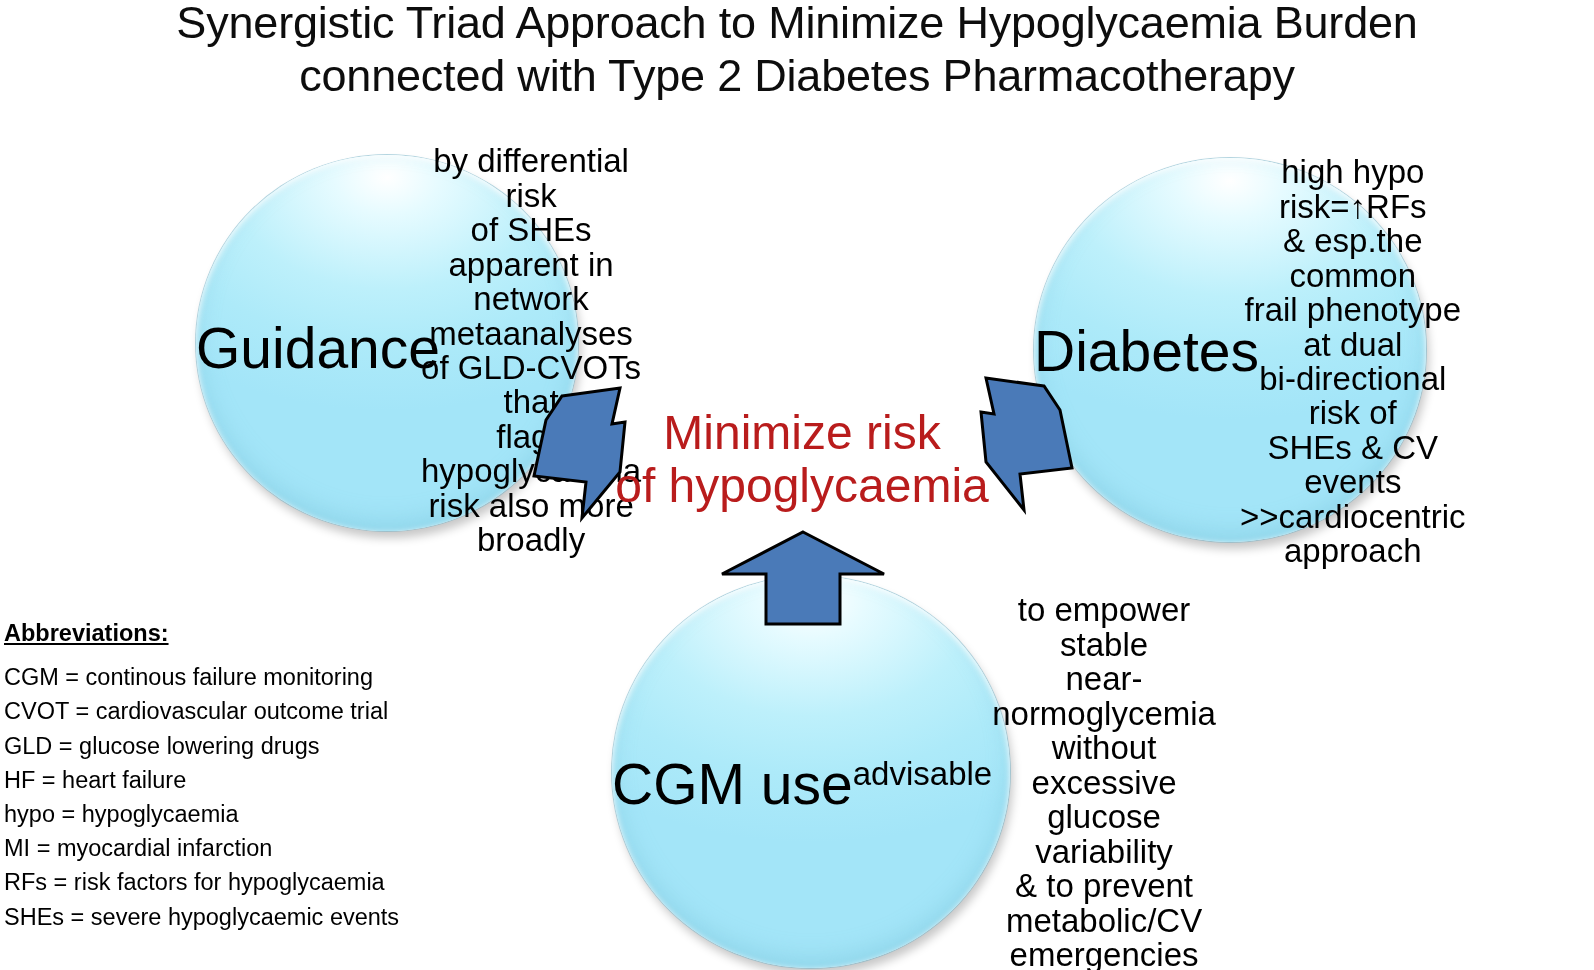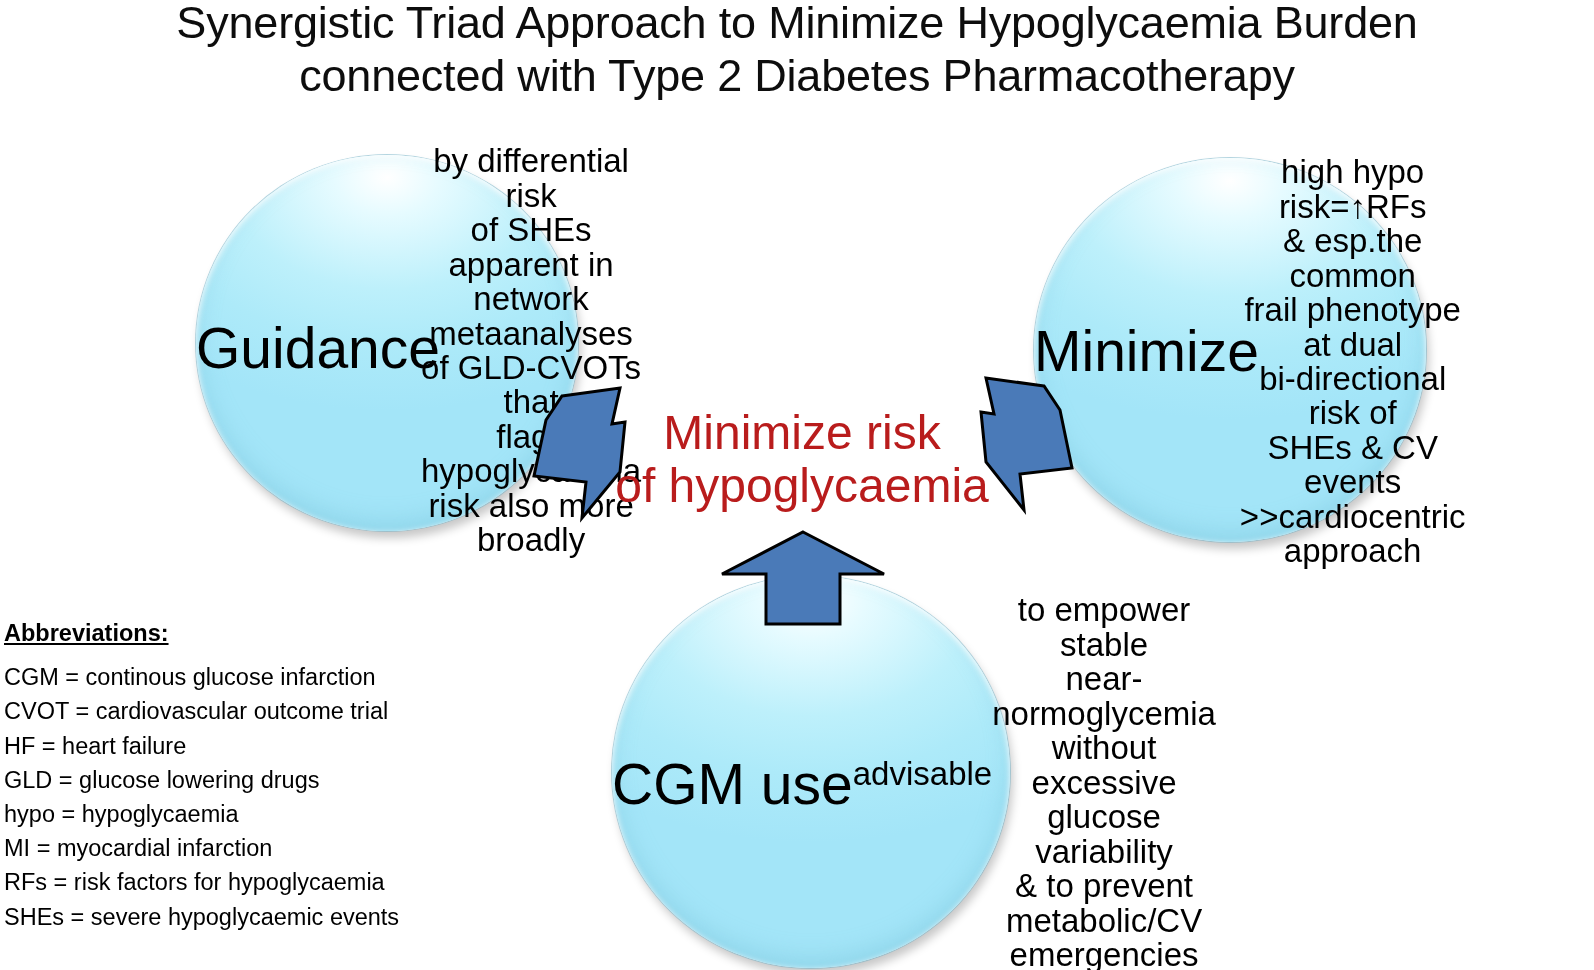--- a/index.html
+++ b/index.html
@@ -101,21 +101,21 @@
     <div class="body">by differential risk
 of SHEs apparent in
 network metaanalyses
 of GLD-CVOTs that
 flags hypoglycaemia
 risk also more
 broadly</div>
   </div>
 
   <div class="bubble" id="bubble-recognise">
-    <div class="heading">Minimize</div>
+    <div class="heading">Diabetes</div>
     <div class="body">high hypo risk=↑RFs
 &amp; esp.the common
 frail phenotype at dual
 bi-directional risk of
 SHEs &amp; CV events
 &gt;&gt;cardiocentric
 approach</div>
   </div>
 
   <div class="bubble" id="bubble-cgm">
@@ -140,23 +140,23 @@
   <svg class="arrow-svg" id="arrow-right" width="130" height="155" viewBox="0 0 130 155">
     <polygon points="92,28 34,20 42,56 29,54 34,104 72,152 68,116 120,110 108,52" fill="#4a7ab8" stroke="#000000" stroke-width="3" stroke-linejoin="miter"></polygon>
   </svg>
 
   <svg class="arrow-svg" id="arrow-bottom" width="170" height="100" viewBox="0 0 170 100">
     <polygon points="85,6 166,48 122,48 122,98 48,98 48,48 4,48" fill="#4a7ab8" stroke="#000000" stroke-width="3" stroke-linejoin="miter"></polygon>
   </svg>
 
   <div id="abbrev">
     <span class="abbrev-title">Abbreviations:</span>
-    <span class="abbrev-line">CGM = continous glucose infarction</span>
+    <span class="abbrev-line">CGM = continous failure monitoring</span>
     <span class="abbrev-line">CVOT = cardiovascular outcome trial</span>
+    <span class="abbrev-line">GLD = glucose lowering drugs</span>
     <span class="abbrev-line">HF = heart failure</span>
-    <span class="abbrev-line">GLD = glucose lowering drugs</span>
     <span class="abbrev-line">hypo = hypoglycaemia</span>
     <span class="abbrev-line">MI = myocardial infarction</span>
     <span class="abbrev-line">RFs = risk factors for hypoglycaemia</span>
     <span class="abbrev-line">SHEs = severe hypoglycaemic events</span>
   </div>
 
 </div>
 
 </body></html>

